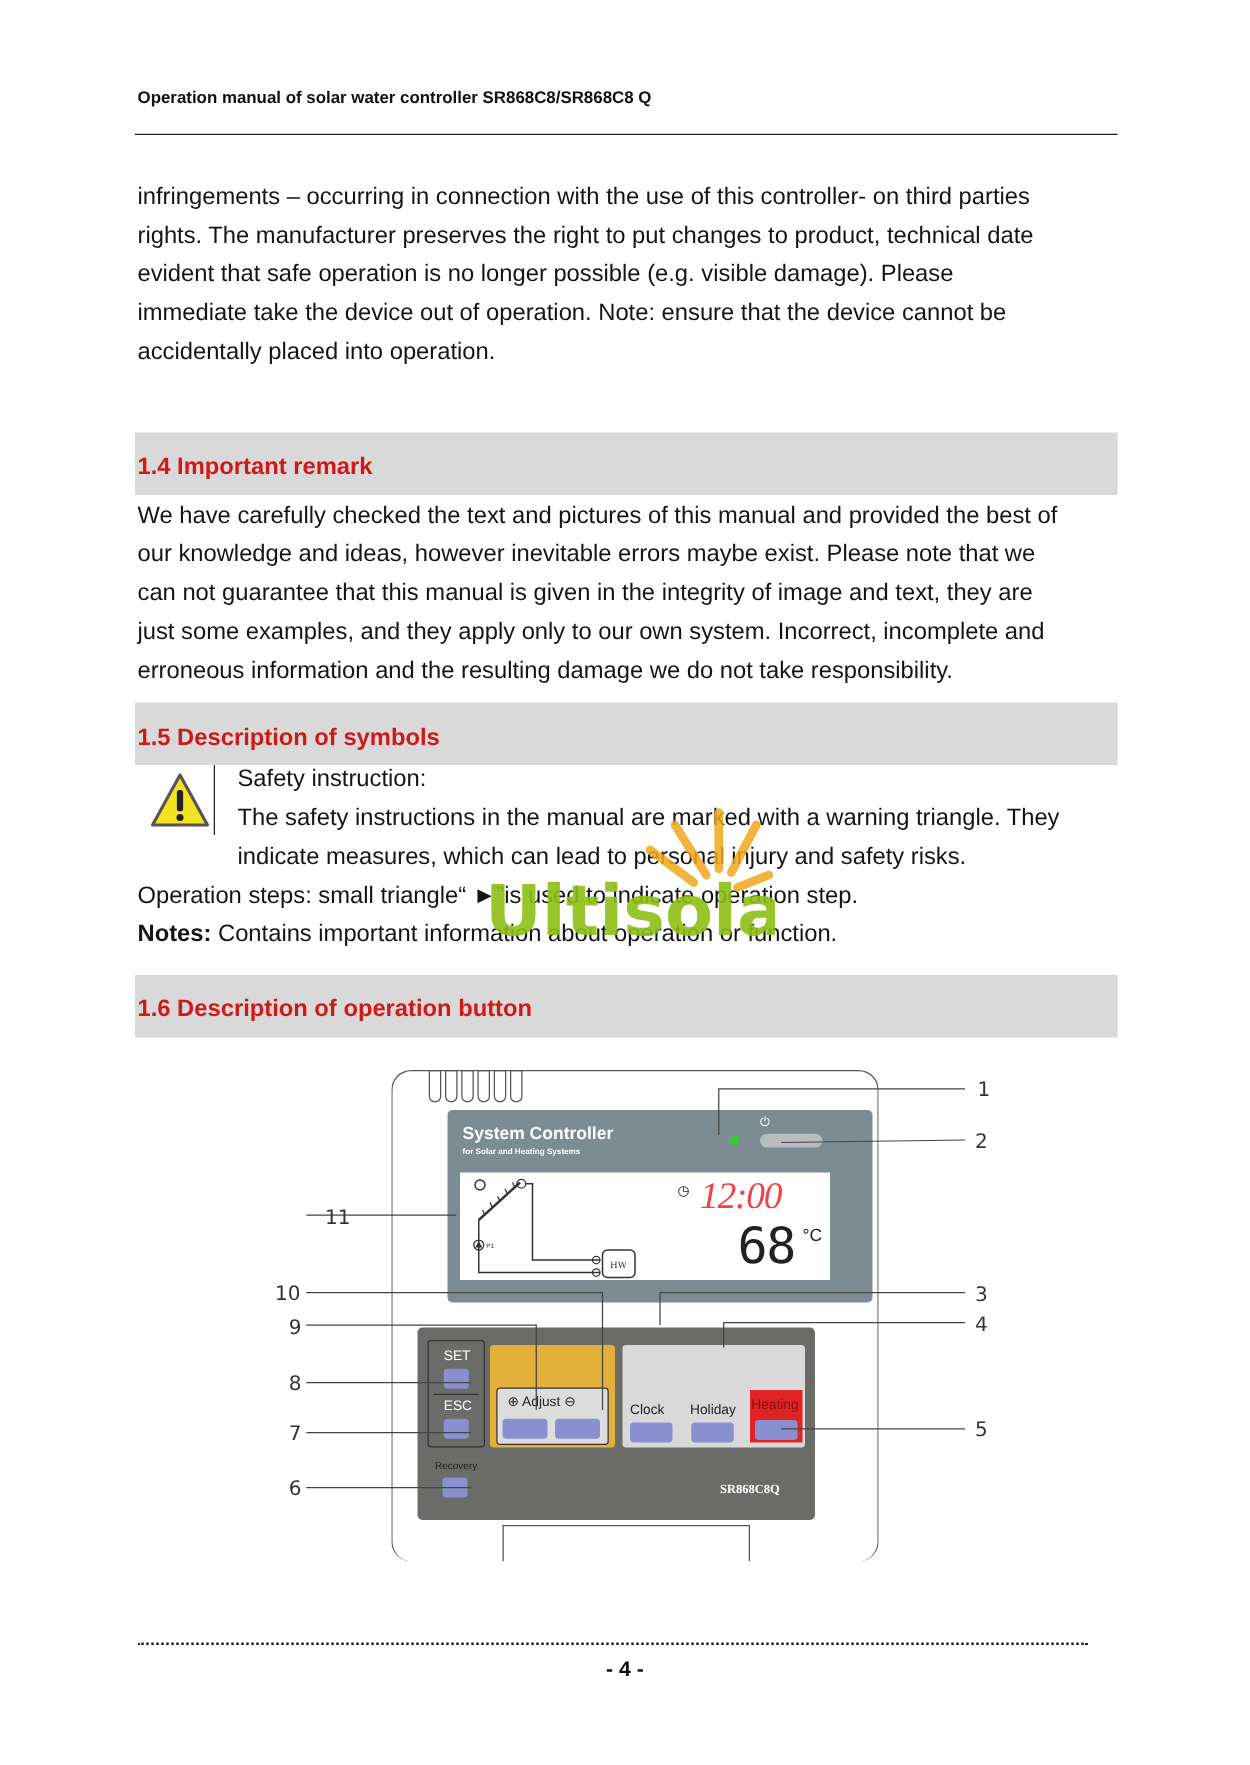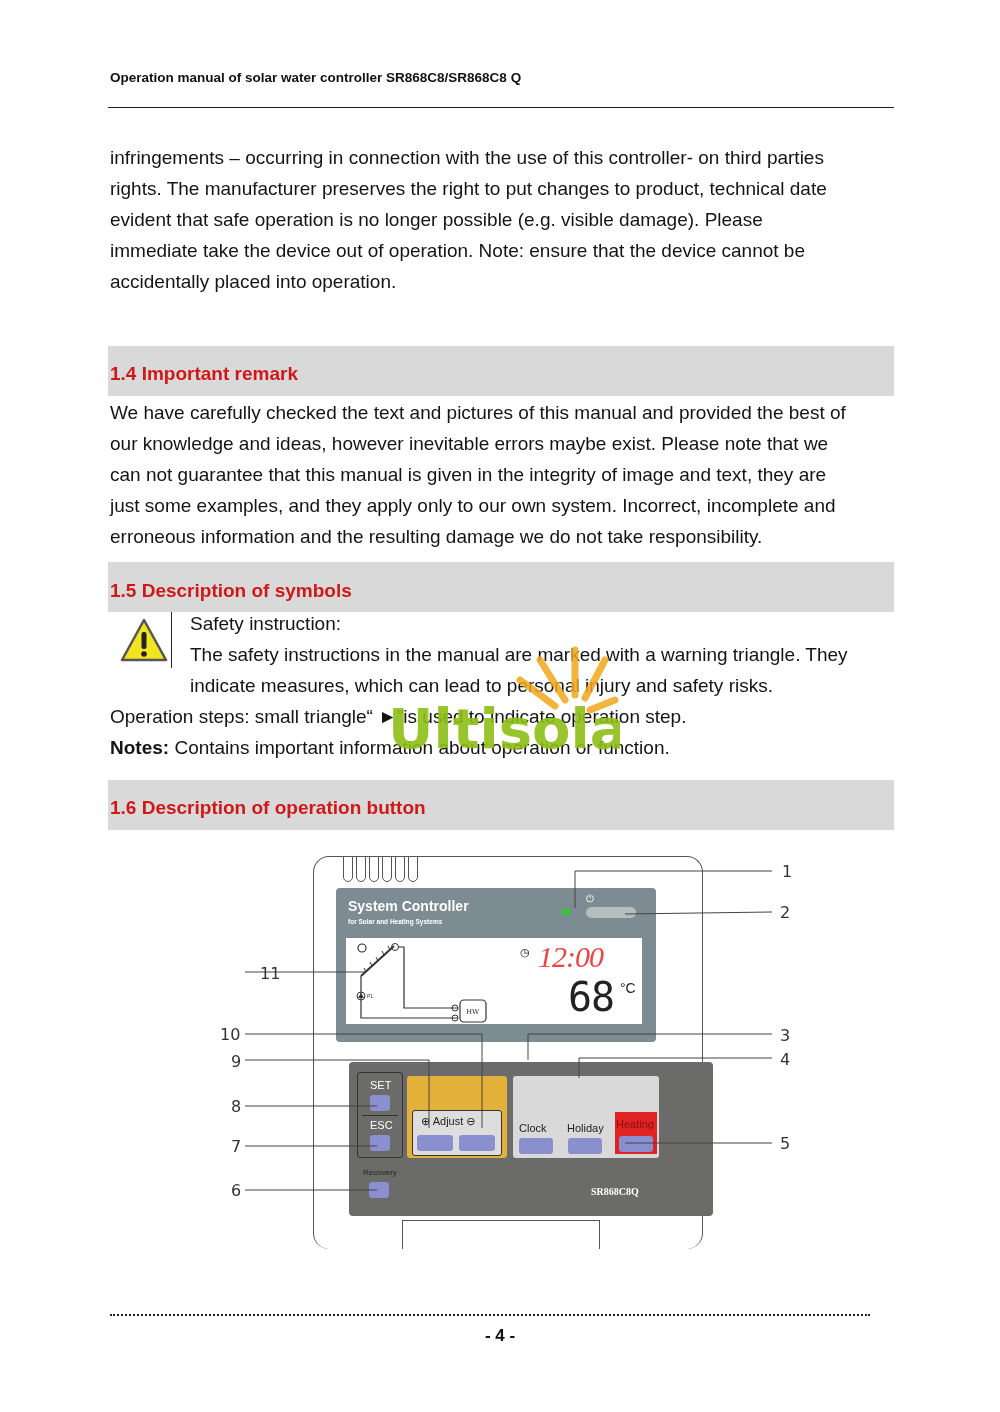--- a/index.html
+++ b/index.html
@@ -86,21 +86,21 @@
     <div style="width:8px;height:24px;border:1px solid #555;border-radius:0 0 5px 5px;"></div>
     <div style="width:8px;height:24px;border:1px solid #555;border-radius:0 0 5px 5px;"></div>
     <div style="width:8px;height:24px;border:1px solid #555;border-radius:0 0 5px 5px;"></div>
     <div style="width:8px;height:24px;border:1px solid #555;border-radius:0 0 5px 5px;"></div>
     <div style="width:8px;height:24px;border:1px solid #555;border-radius:0 0 5px 5px;"></div>
     <div style="width:8px;height:24px;border:1px solid #555;border-radius:0 0 5px 5px;"></div>
   </div>
 
   <div style="position:absolute; left:187px; top:370px; width:196px; height:28px; border:1.5px solid #555; border-bottom:none;"></div>
 
-  <div style="position:absolute; left:121px; top:38px; width:320px; height:154px; background:#7d8b93; border-radius:4px;">
+  <div style="position:absolute; left:143px; top:38px; width:320px; height:154px; background:#7d8b93; border-radius:4px;padding-left:20px;">
     <div style="position:absolute; left:12px; top:10px; color:#fff; font-weight:bold; font-size:14px;">System Controller</div>
     <div style="position:absolute; left:12px; top:30px; color:#fff; font-weight:bold; font-size:6.5px;">for Solar and Heating Systems</div>
     <div style="position:absolute; left:226px; top:20px; width:8px; height:8px; border-radius:50%; background:#3cc43c;"></div>
     <div style="position:absolute; left:250px; top:5px; color:#fff; font-size:10px;">⏻</div>
     <div style="position:absolute; left:250px; top:19px; width:50px; height:11px; border-radius:6px; background:#b7bcbf;"></div>
 
     <div style="position:absolute; left:10px; top:50px; width:296px; height:86px; background:#fff;">
       <svg width="180" height="86" viewBox="0 0 180 86" style="position:absolute;left:0;top:0;">
         <circle cx="16" cy="10" r="4" fill="none" stroke="#333" stroke-width="1.2"></circle>
         <line x1="15" y1="38" x2="48" y2="8" stroke="#333" stroke-width="2"></line>
@@ -122,21 +122,21 @@
         <rect x="114" y="62" width="26" height="22" rx="4" fill="#fff" stroke="#333" stroke-width="1.2"></rect>
         <text x="120" y="76" font-size="7" font-family="DejaVu Serif, serif" fill="#333">HW</text>
       </svg>
       <div style="position:absolute; left:174px; top:8px; font-size:11px;">◷</div>
       <div style="position:absolute; left:192px; top:2px; font-family:Liberation Serif, serif; font-size:30px; font-style:italic; color:#ef4444; letter-spacing:-1px;">12:00</div>
       <div style="position:absolute; left:222px; top:36px; font-family:'DejaVu Sans Mono', monospace; font-size:40px; color:#222; letter-spacing:-1px;">68</div>
       <div style="position:absolute; left:274px; top:42px; font-size:14px; color:#222;">°C</div>
     </div>
   </div>
 
-  <div style="position:absolute; left:134px; top:212px; width:364px; height:154px; background:#6b6b69; border-radius:4px;">
+  <div style="position:absolute; left:119px; top:212px; width:318px; height:154px; background:#6b6b69; border-radius:4px;">
     <div style="position:absolute; left:8px; top:10px; width:44px; height:84px; border:1px solid #333; border-radius:3px;">
       <div class="panel-label" style="left:12px; top:6px; color:#fff;">SET</div>
       <div class="btn" style="left:12px; top:22px; width:20px;"></div>
       <div style="position:absolute; left:4px; top:42px; width:36px; border-top:1px solid #333;"></div>
       <div class="panel-label" style="left:12px; top:46px; color:#fff;">ESC</div>
       <div class="btn" style="left:12px; top:62px; width:20px;"></div>
     </div>
     <div style="position:absolute; left:58px; top:14px; width:100px; height:82px; background:#e3b03a; border-radius:3px;">
       <div style="position:absolute; left:5px; top:34px; width:88px; height:44px; background:#ddd; border:1px solid #333; border-radius:3px;">
         <div class="panel-label" style="left:8px; top:4px;">⊕ <span>Adjust</span> ⊖</div>

